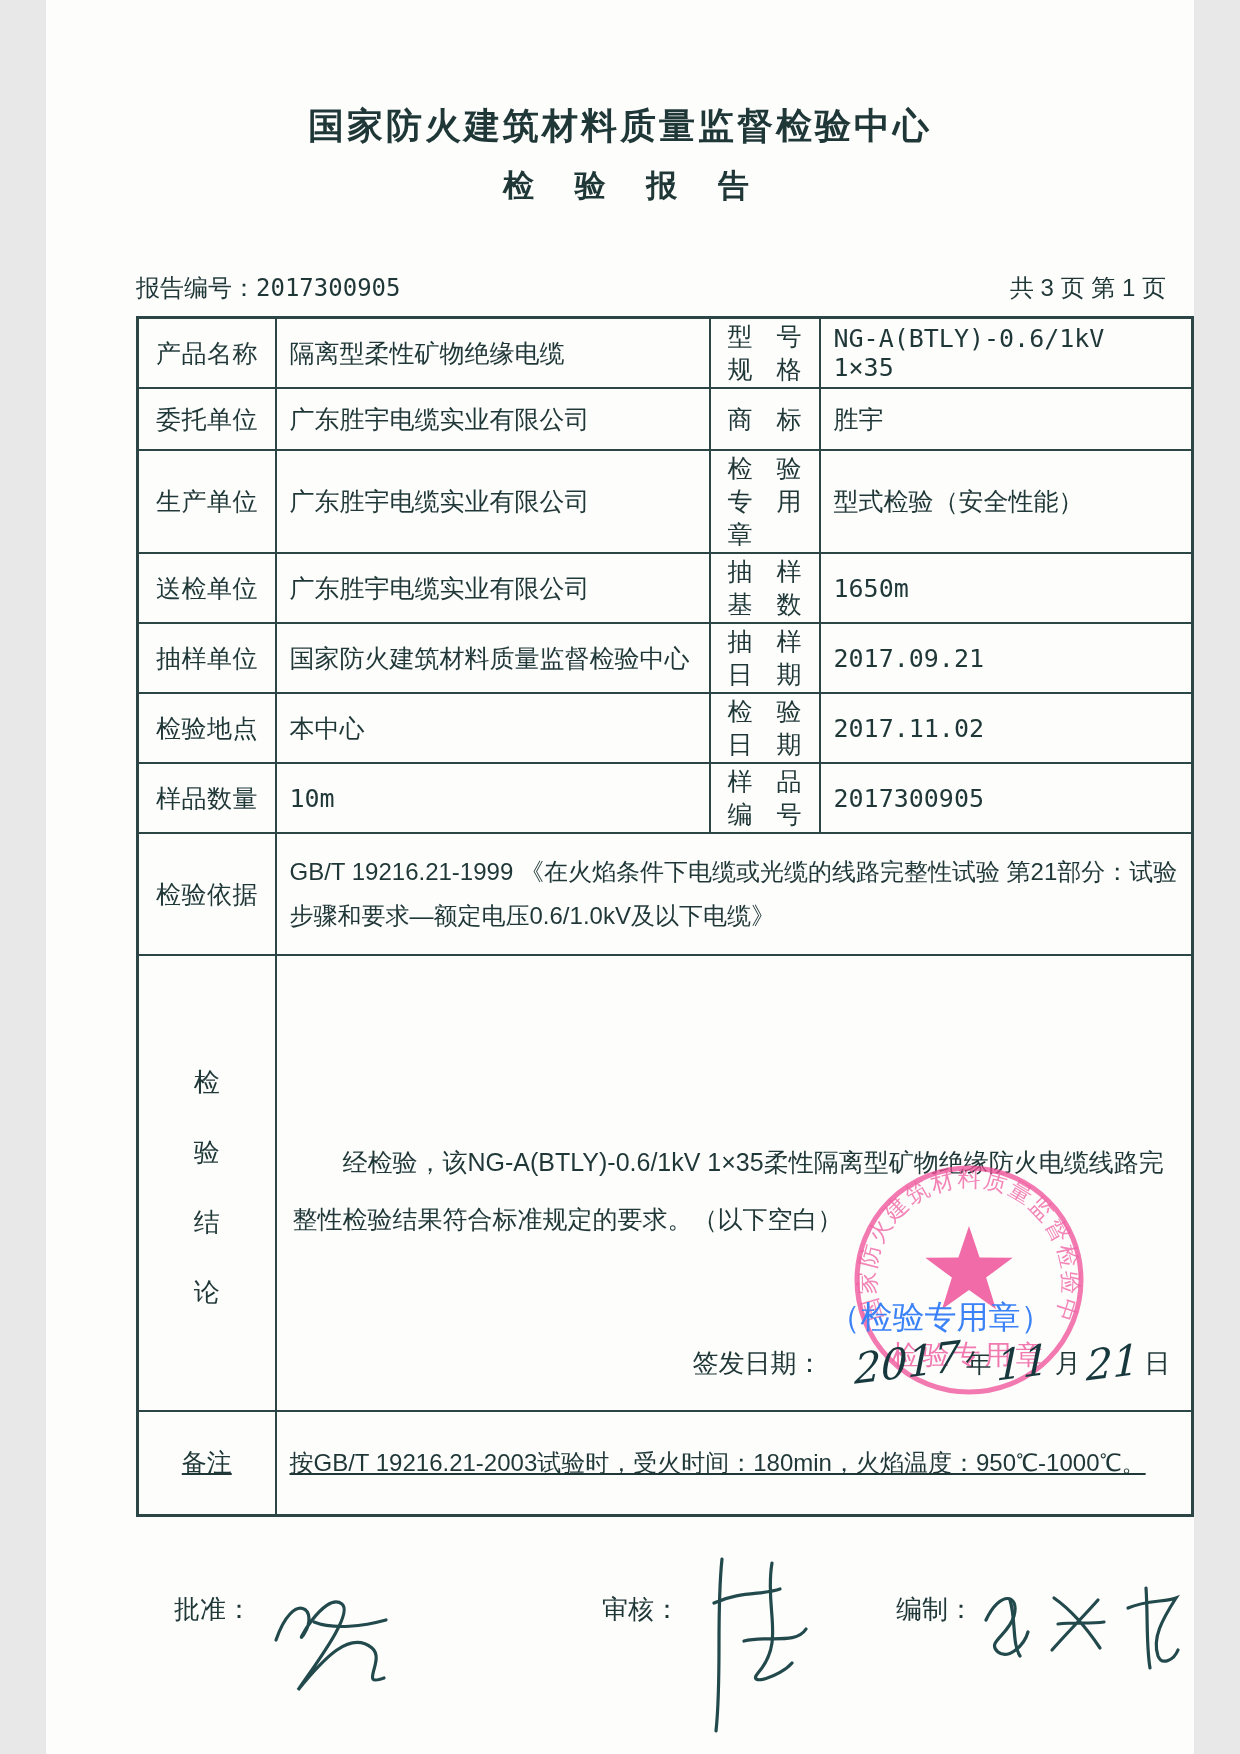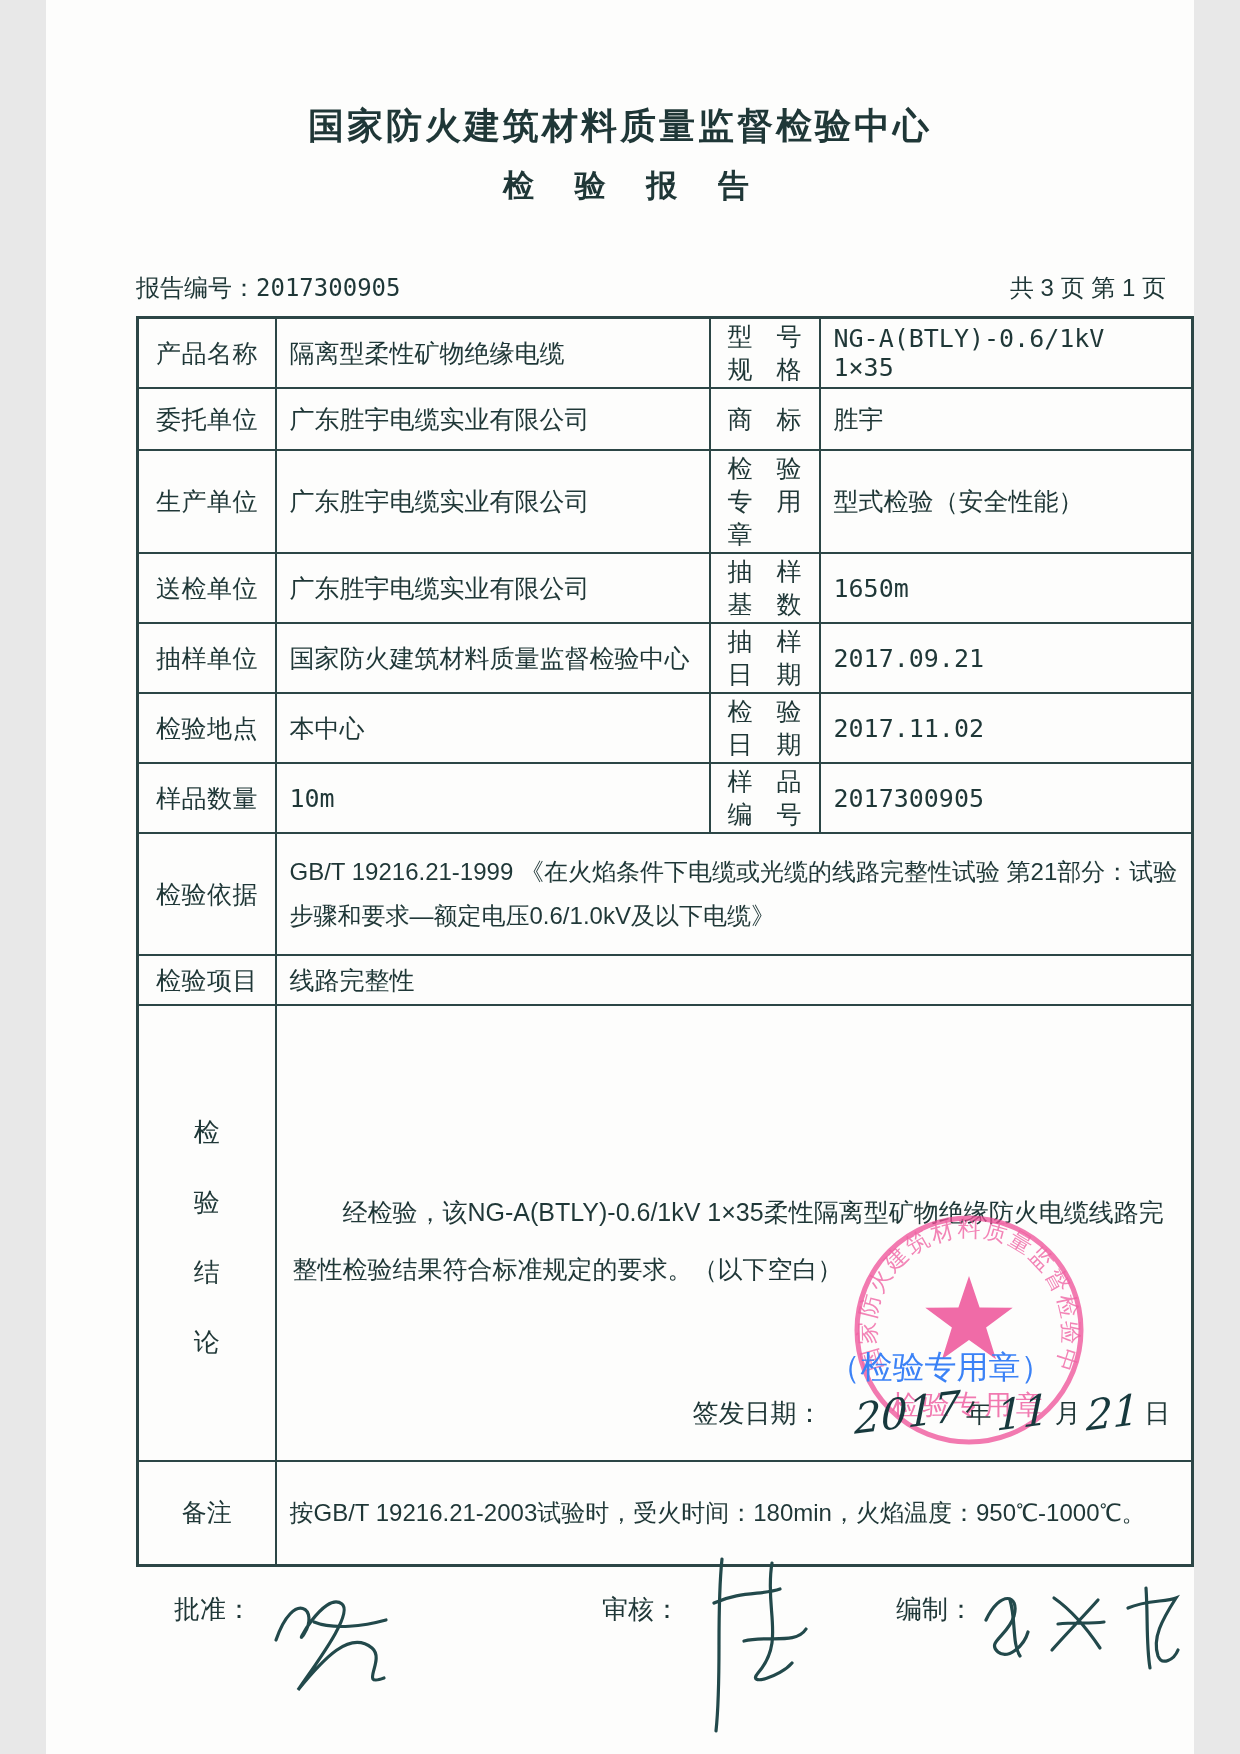--- a/index.html
+++ b/index.html
@@ -26,21 +26,21 @@
     position:absolute; top:316px; left:90px; width:1055px;
     border-collapse:collapse; table-layout:fixed;
     border:3px solid #2c4646;
     padding-left:46px;
   }
   table.main td { border:2px solid #2c4646; font-size:25px; vertical-align:middle; overflow:hidden; }
   tr.r  { height:62px; }
   tr.basis { height:122px; }
   tr.items { height:50px; }
   tr.concl { height:456px; }
-  tr.remark { height:104px; }
+  tr.remark { height:104px;text-decoration:underline; }
   td.lab .jlab { padding:0 16px; text-align:justify; text-align-last:justify; }
   td.lab .clab { padding:0 6px; text-align:center; }
   td.val { padding:0 13px; }
   td.val.small { font-size:24px; line-height:1.85; padding:6px 13px; }
   .concl-label {
     white-space:pre-line; text-align:center; font-size:26px; line-height:2.7; padding-top:8px;
   }
   td.concl-cell { position:relative; padding:0; vertical-align:top; }
   .concl-text {
     margin:16px 20px 0 16px; font-size:25px; line-height:2.3; text-indent:2em;
@@ -153,26 +153,20 @@
         <td class="lab">
             <div class="jlab">样品编号</div>
           </td>
         <td class="val mono">2017300905</td>
       </tr>
       <tr class="basis">
         <td class="lab">
             <div class="jlab">检验依据</div>
           </td>
         <td class="val small" colspan="3">GB/T 19216.21-1999 《在火焰条件下电缆或光缆的线路完整性试验 第21部分：试验步骤和要求—额定电压0.6/1.0kV及以下电缆》</td>
-      </tr>
-      <tr class="items">
-        <td class="lab">
-            <div class="jlab">检验项目</div>
-          </td>
-        <td class="val" colspan="3">线路完整性</td>
       </tr>
       <tr class="concl">
         <td class="lab">
           <div class="concl-label">检
 验
 结
 论</div>
         </td>
         <td class="concl-cell" colspan="3">
           <div class="concl-text">经检验，该NG-A(BTLY)-0.6/1kV 1×35柔性隔离型矿物绝缘防火电缆线路完整性检验结果符合标准规定的要求。（以下空白）</div>

